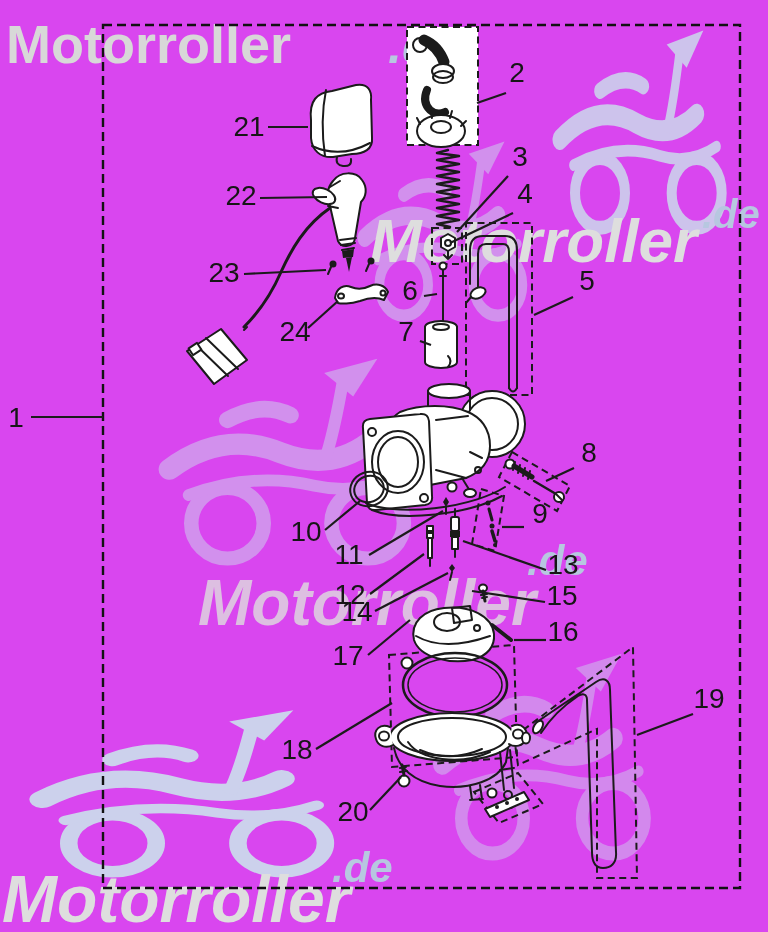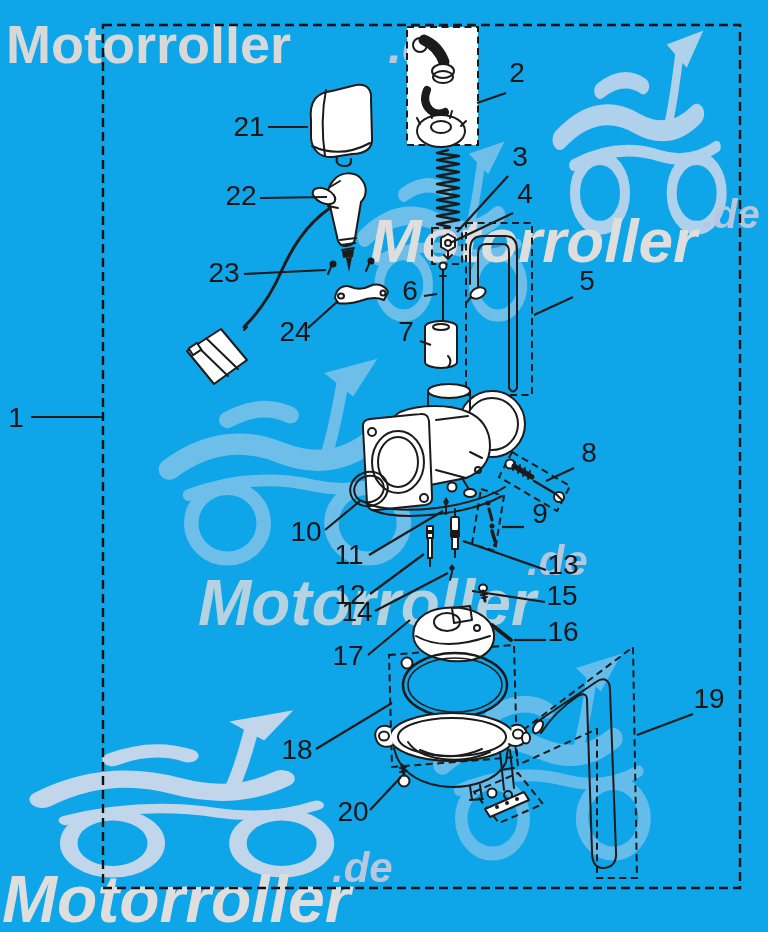--- a/index.html
+++ b/index.html
@@ -1,16 +1,16 @@
 <!DOCTYPE html>
 <html><head>
 <meta charset="utf-8">
 <style>
   html,body{margin:0;padding:0;background:#f4f4f4;}
-  #stage{position:relative;width:768px;height:932px;background:#0ea5e9;overflow:hidden;
+  #stage{position:relative;width:768px;height:932px;background:#d946ef;overflow:hidden;
          font-family:"Liberation Sans", sans-serif;}
   svg{display:block;}
   .lineart{stroke:#1b1b1b;fill:none;stroke-width:2;stroke-linecap:round;stroke-linejoin:round;}
   .fillwhite{fill:#ffffff;}
   .filldark{fill:#1b1b1b;stroke:none;}
   .dashbox{stroke:#1b1b1b;fill:none;stroke-width:2;stroke-dasharray:7 4.5;}
   .outerdash{stroke:#111;fill:none;stroke-width:2.4;stroke-dasharray:9 5;}
   .wm-gray{fill:#d8d8d8;font-weight:bold;}
   .wm-gray-italic{fill:#dedede;font-weight:bold;font-style:italic;}
   .wm-blue{fill:#b7c7e0;font-weight:bold;font-style:italic;}

